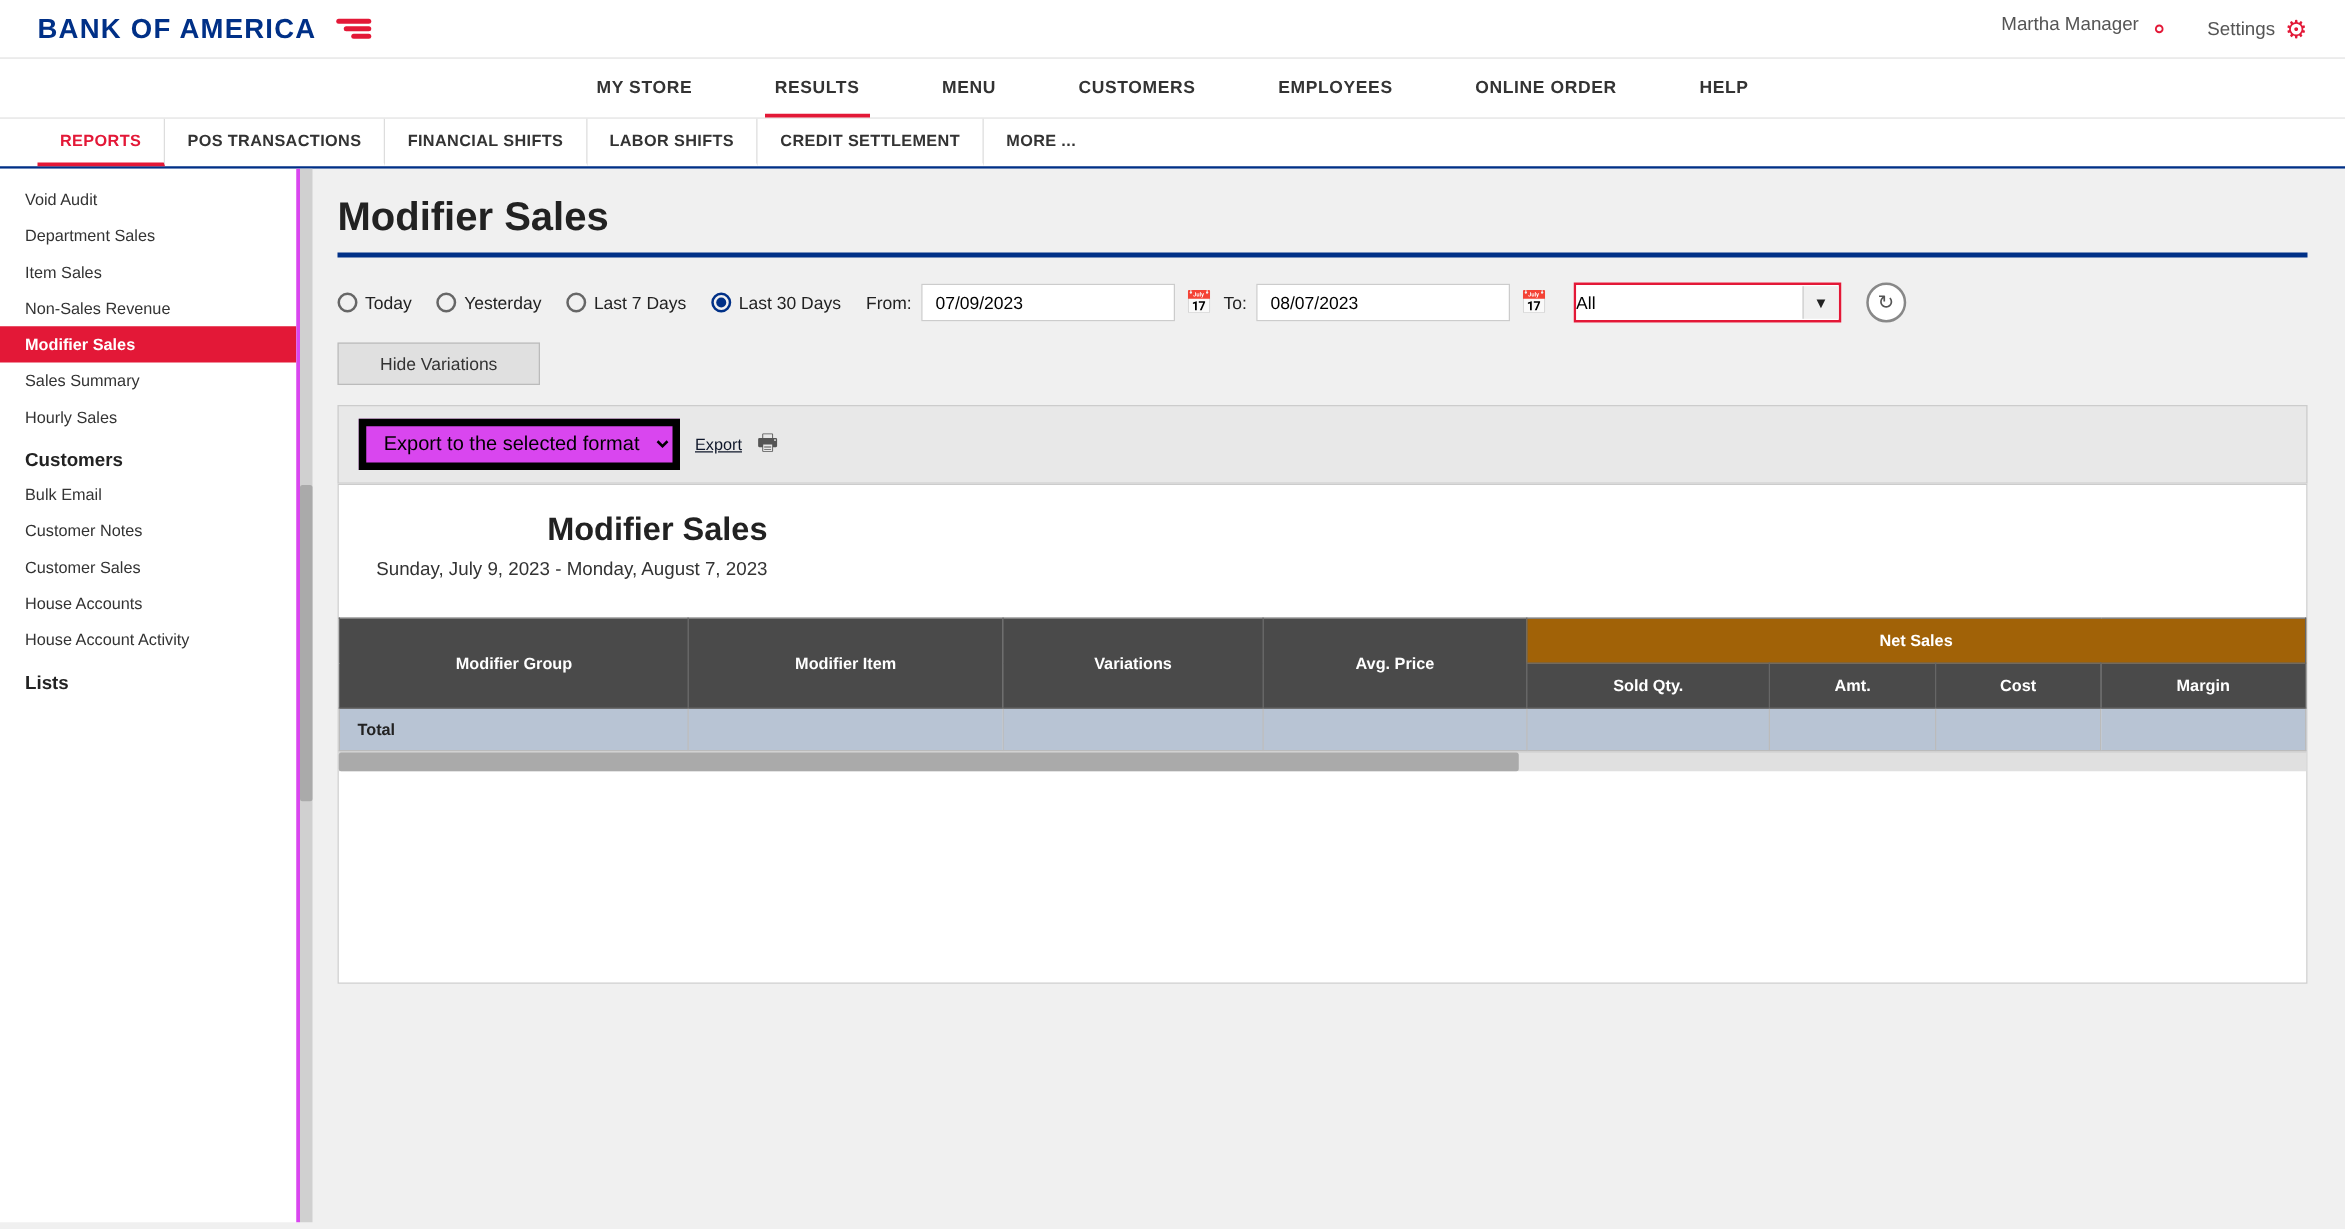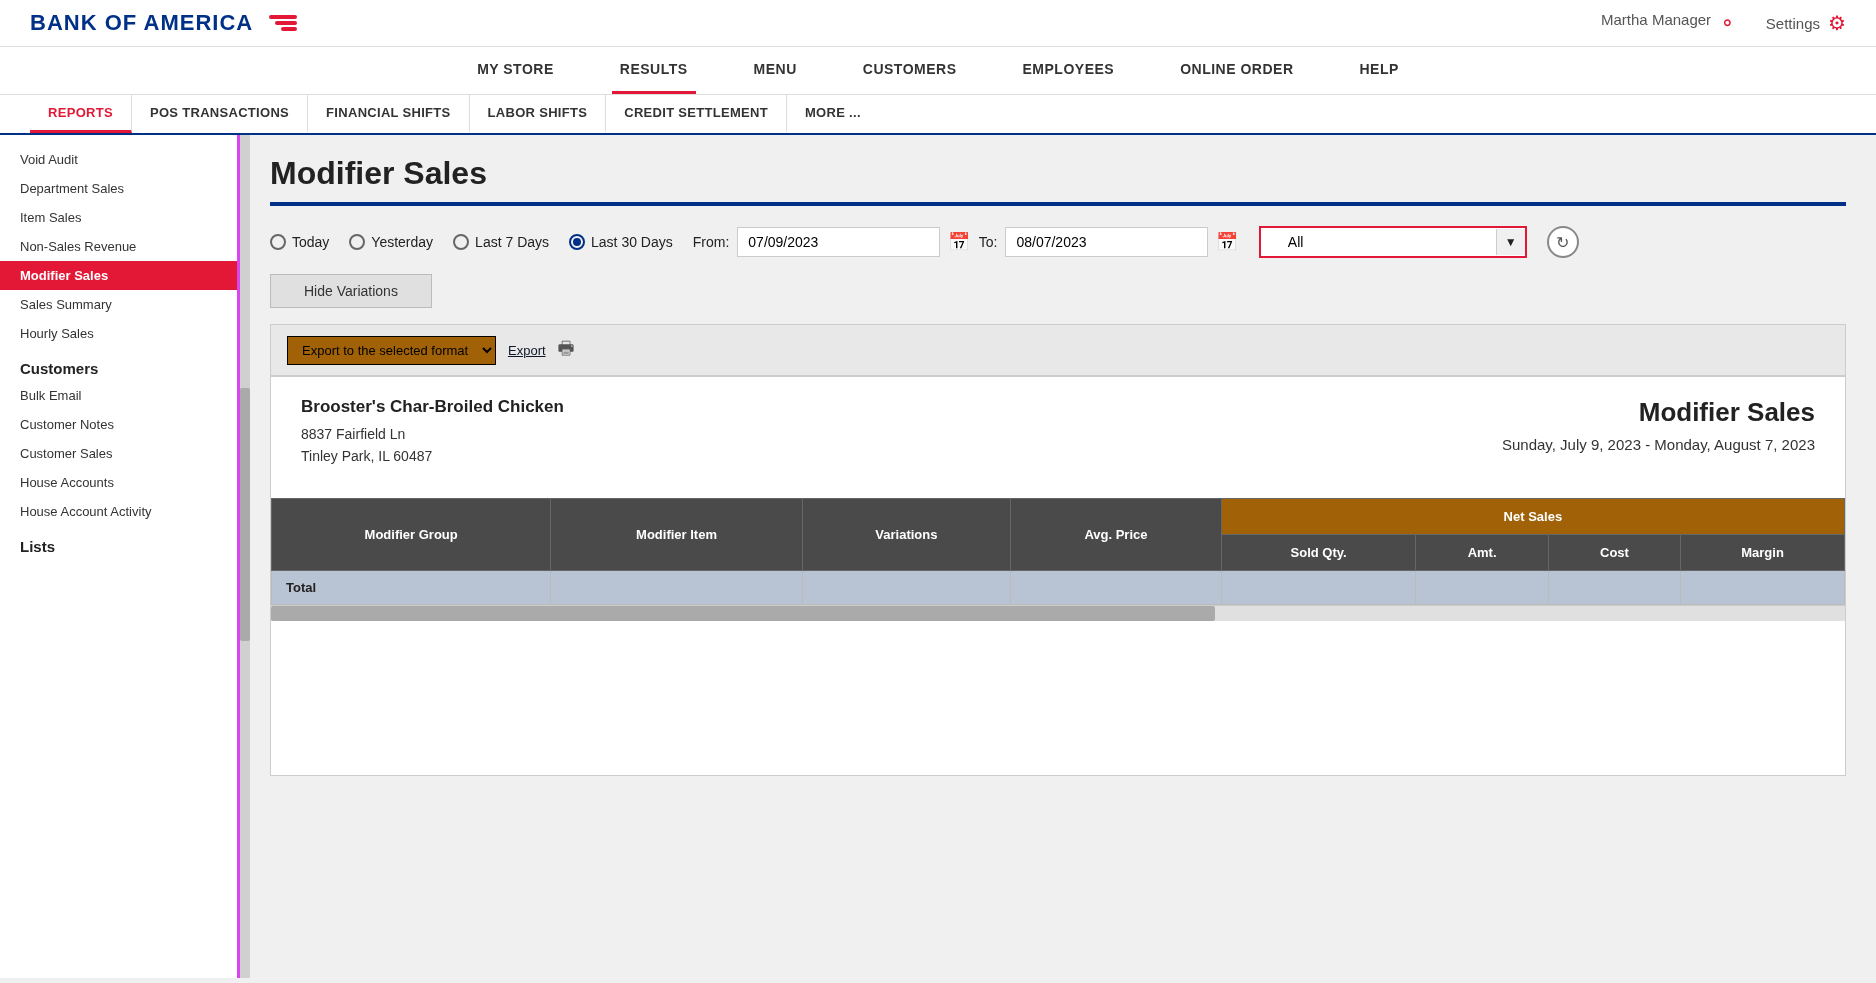--- a/index.html
+++ b/index.html
@@ -50,30 +50,30 @@
     .filters { display: flex; align-items: center; gap: 20px; margin-bottom: 16px; flex-wrap: wrap; }
     .radio-group { display: flex; gap: 20px; flex-wrap: wrap; }
     .radio-item { display: flex; align-items: center; gap: 6px; font-size: 14px; cursor: pointer; }
     .radio-circle { width: 16px; height: 16px; border: 2px solid #666; border-radius: 50%; display: flex; align-items: center; justify-content: center; }
     .radio-circle.checked { border-color: #003087; }
     .radio-circle.checked::after { content: ''; width: 8px; height: 8px; background: #003087; border-radius: 50%; }
     .date-range { display: flex; align-items: center; gap: 8px; font-size: 14px; }
     .date-input { border: 1px solid #ccc; padding: 6px 10px; font-size: 14px; background: #fff; min-width: 100px; }
     .calendar-icon { font-size: 18px; color: #555; cursor: pointer; }
     .dropdown-filter { display: flex; align-items: center; border: 2px solid #e31837; background: #fff; }
-    .dropdown-filter input { border: none; outline: none; padding: 6px 27px; font-size: 14px; min-width: 180px; }
+    .dropdown-filter input { border: none; outline: none; padding: 6px 0; font-size: 14px; min-width: 180px; }
     .dropdown-filter .arrow { padding: 6px 8px; background: #f0f0f0; border-left: 1px solid #ccc; cursor: pointer; font-size: 12px; }
     .refresh-btn { width: 32px; height: 32px; border: 2px solid #888; border-radius: 50%; display: flex; align-items: center; justify-content: center; cursor: pointer; font-size: 16px; color: #555; background: #fff; }
 
     
     .hide-variations-btn { background: #e0e0e0; border: 1px solid #bbb; padding: 8px 33px; font-size: 14px; cursor: pointer; color: #333; margin-bottom: 16px; }
 
     
     .export-bar { background: #e8e8e8; border: 1px solid #ccc; padding: 10px 16px; display: flex; align-items: center; gap: 12px; margin-bottom: 0; }
-    .export-select { border: 1px solid #000000; padding: 5px 10px; font-size: 13px; background: #a16207; cursor: pointer; }
+    .export-select { border: 6px solid #000000; padding: 5px 10px; font-size: 16px; background: #d946ef; cursor: pointer; }
     .export-btn { color: #0f172a; font-size: 13px; cursor: default; text-decoration: underline; }
     .print-icon { font-size: 18px; color: #555; cursor: pointer; }
 
     
     .report-container { background: #fff; border: 1px solid #ccc; min-height: 400px; }
     .report-header { padding: 20px 30px; display: flex; justify-content: space-between; align-items: flex-start; }
     .report-store { font-size: 16px; }
     .report-store-name { font-size: 17px; font-weight: 600; margin-bottom: 6px; }
     .report-store-addr { font-size: 14px; color: #333; line-height: 1.6; }
     .report-title-area { text-align: right; }
@@ -217,25 +217,20 @@
       <select class="export-select">
         <option>Export to the selected format</option>
       </select>
       <span class="export-btn">Export</span>
       <span class="print-icon">🖶</span>
     </div>
 
     
     <div class="report-container">
       <div class="report-header">
-        <div class="report-store">
-          <div class="report-store-name">Brooster's Char-Broiled Chicken</div>
-          <div class="report-store-addr">8837 Fairfield Ln</div>
-          <div class="report-store-addr">Tinley Park, IL 60487</div>
-        </div>
         <div class="report-title-area">
           <h2>Modifier Sales</h2>
           <div class="report-date">Sunday, July 9, 2023 - Monday, August 7, 2023</div>
         </div>
       </div>
 
       <table class="report-table">
         <thead>
           <tr>
             <th rowspan="2">Modifier Group</th>

